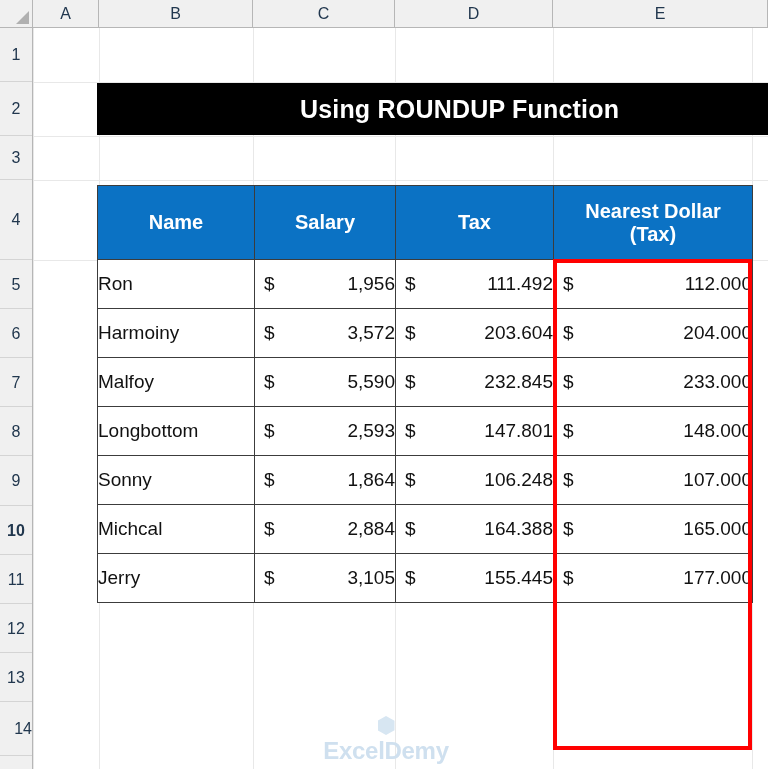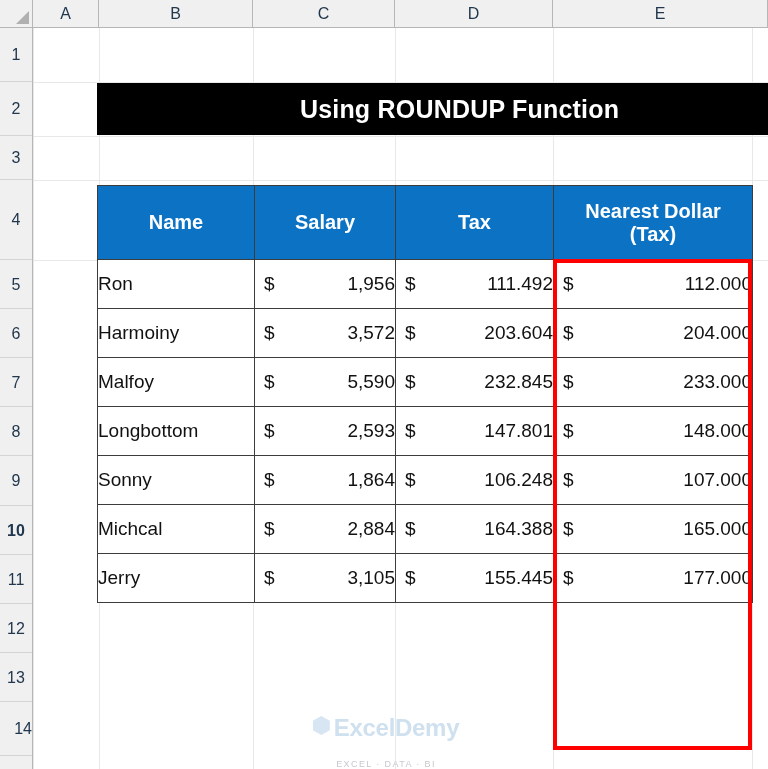--- a/index.html
+++ b/index.html
@@ -189,27 +189,29 @@
     position: absolute;
     left: 288px;
     top: 716px;
     width: 196px;
     text-align: center;
     pointer-events: none;
     user-select: none;
   }
   #watermark .wm-main {
     display: flex;
+    align-items: center;
     justify-content: center;
     gap: 4px;
     font-size: 24px;
     font-weight: bold;
     color: #cfe0ef;
     letter-spacing: -0.3px;
     line-height: 1;
+    flex-direction: column;
   }
   #watermark .wm-hex {
     display: inline-block;
     width: 17px; height: 19px;
     background: #d7e6f2;
     clip-path: polygon(50% 0%, 100% 25%, 100% 75%, 50% 100%, 0% 75%, 0% 25%);
   }
   #watermark .wm-sub {
     margin-top: 19px;
     font-size: 9px;

